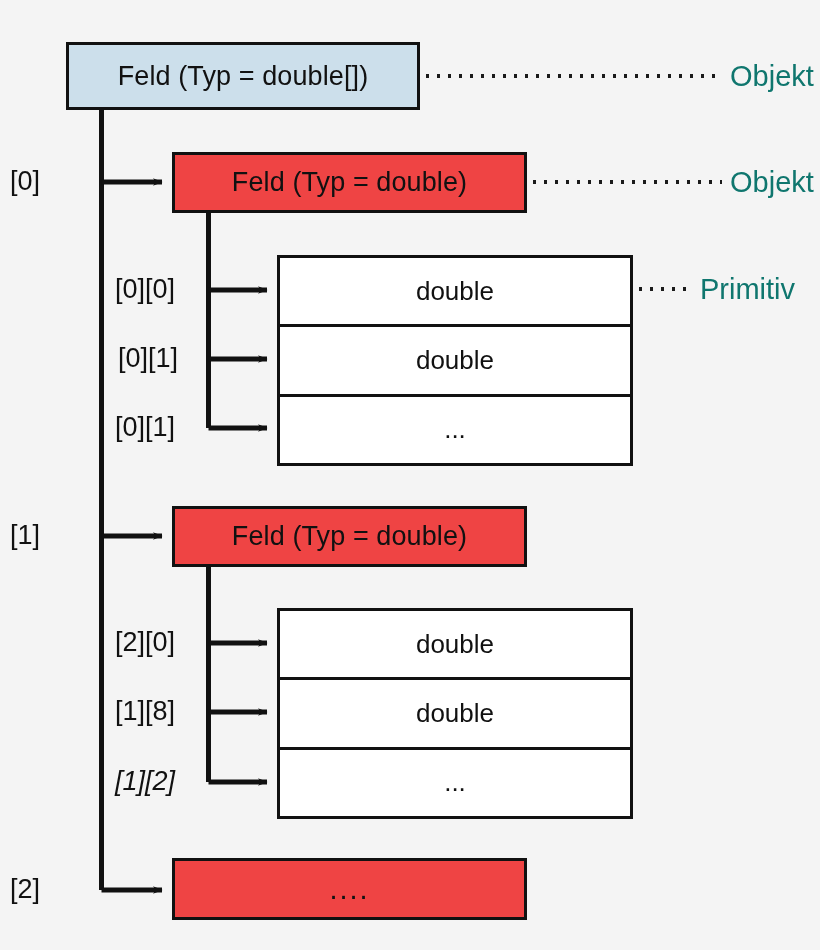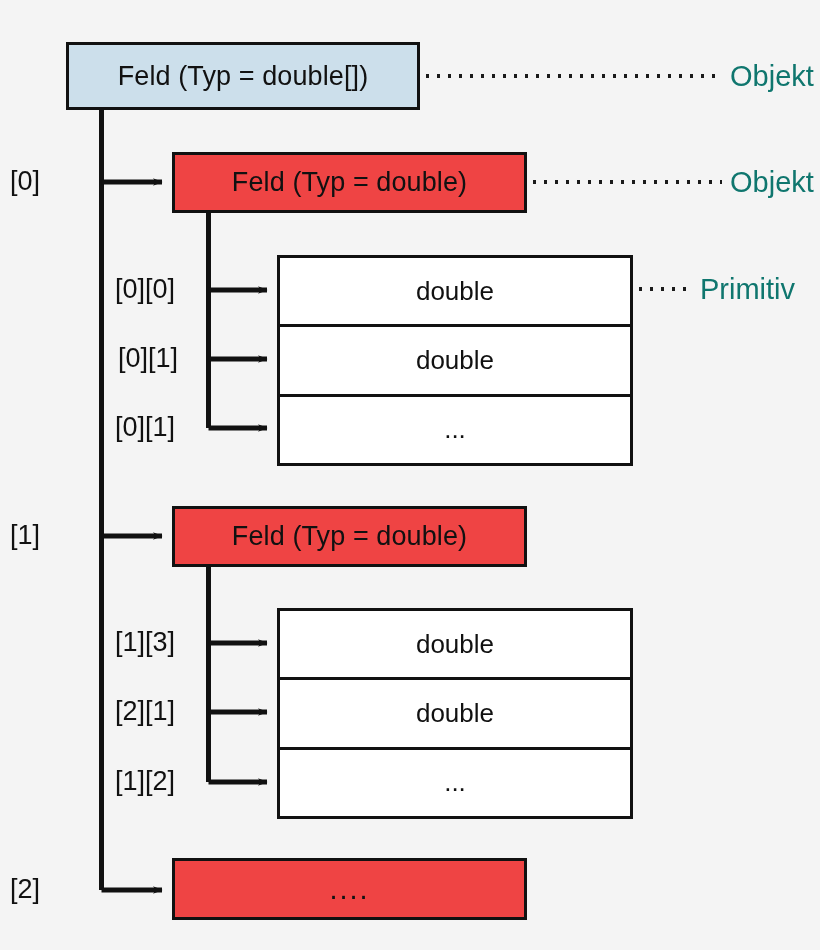--- a/index.html
+++ b/index.html
@@ -160,23 +160,23 @@
     </div>
   </div>
   <div class="side-label" style="left:700px; top:275px;">Primitiv</div>
 
   <div class="idx-label" style="left:10px; top:522px;">[1]</div>
 
   <div class="node-box" style="left:172px; top:506px; width:355px; height:61px;">
     <span>Feld (Typ = double)</span>
   </div>
 
-  <div class="idx-label" style="left:115px; top:629px;">[1][3]</div>
-  <div class="idx-label" style="left:115px; top:698px;">[2][1]</div>
-  <div class="idx-label" style="left:115px; top:768px;">[1][2]</div>
+  <div class="idx-label" style="left:115px; top:629px;">[2][0]</div>
+  <div class="idx-label" style="left:115px; top:698px;">[1][8]</div>
+  <div class="idx-label" style="left:115px; top:768px;font-style:italic;">[1][2]</div>
 
   <div class="cell-stack" style="left:277px; top:608px; width:356px; height:211px;">
     <div class="cell">
       <span>double</span>
     </div>
     <div class="cell">
       <span>double</span>
     </div>
     <div class="cell">
       <span>...</span>

